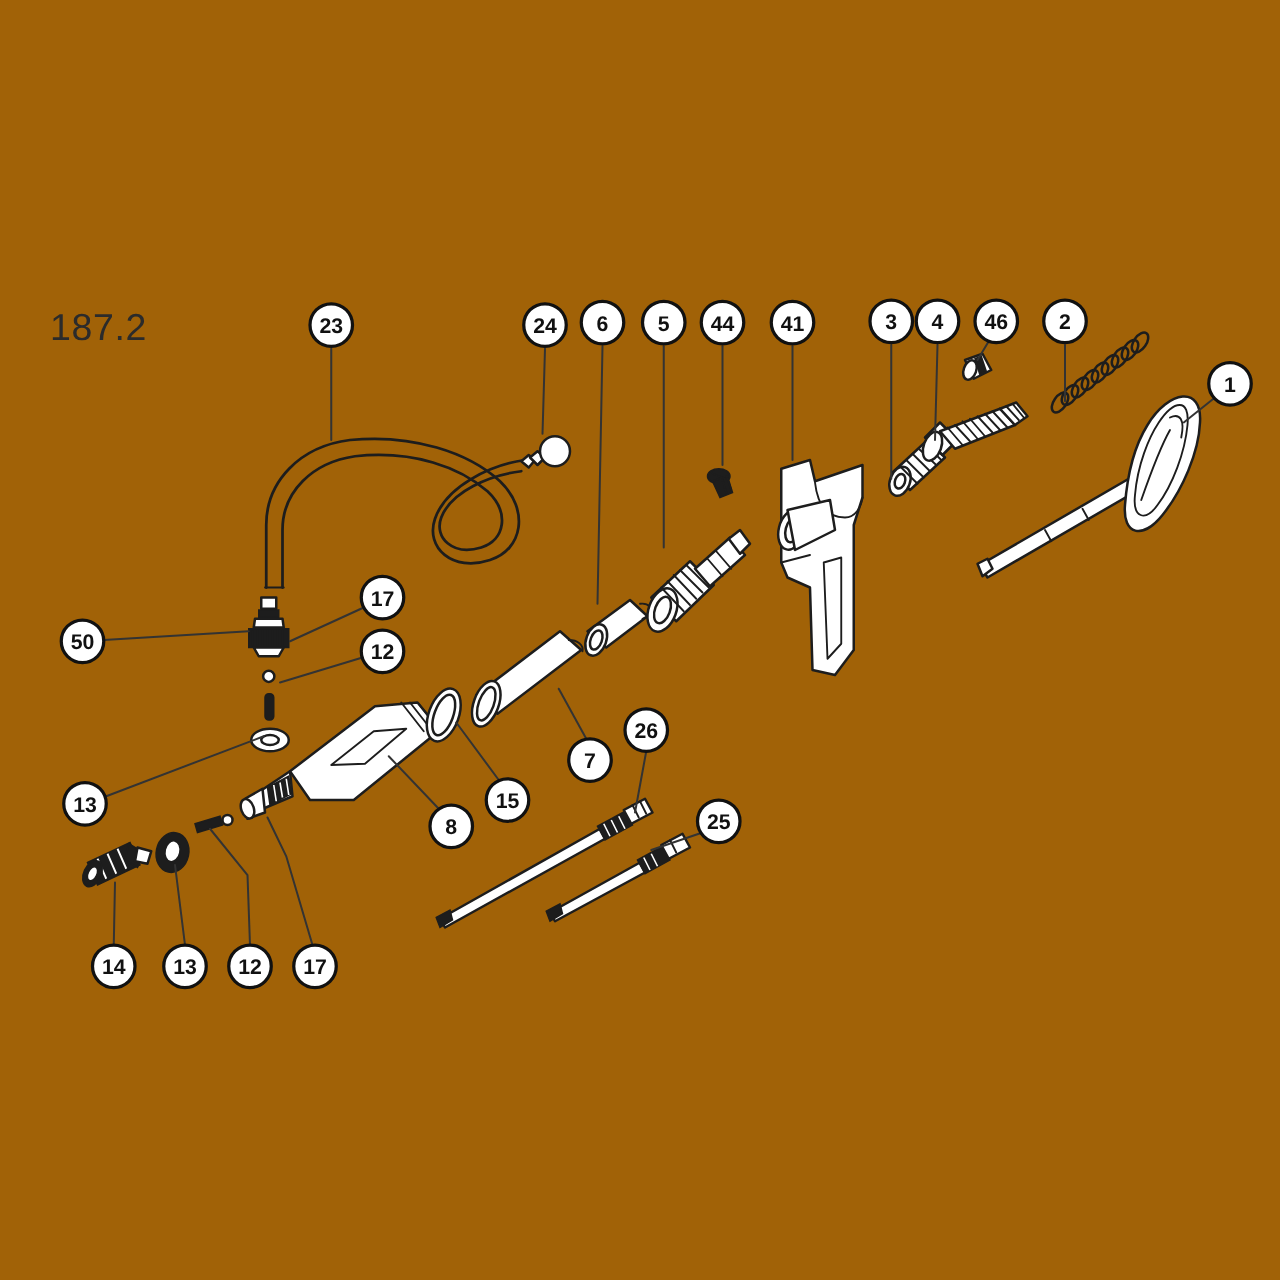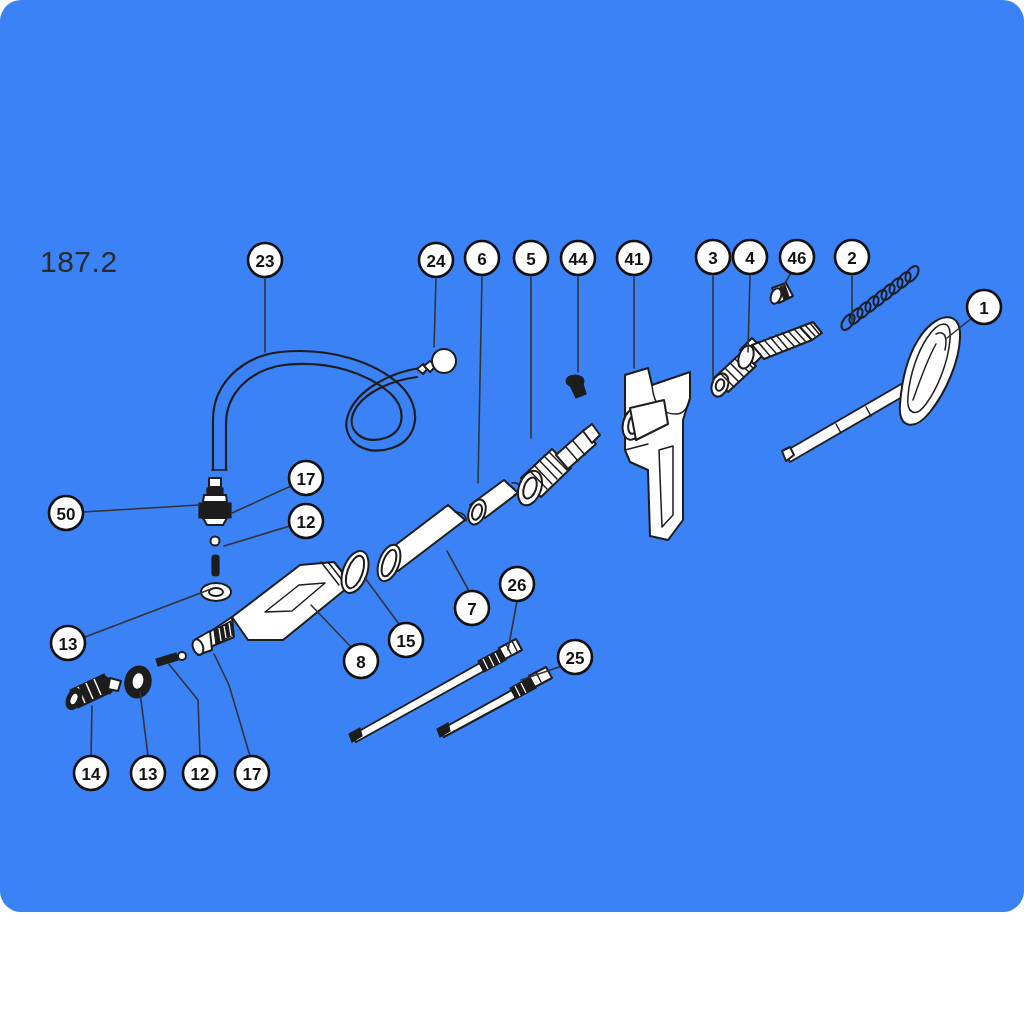--- a/index.html
+++ b/index.html
@@ -7,24 +7,23 @@
     margin: 0;
     padding: 0;
     background: #ffffff;
   }
   body {
     font-family: "Liberation Sans", sans-serif;
   }
   #page {
     position: relative;
     width: 1024px;
-    height: 912px;
-    background: #3b82f6;
+    height: 1024px;
+    background: #a16207;
     overflow: hidden;
-    border-radius: 21px;
   }
   #diagram-svg {
     position: absolute;
     left: 0;
     top: 0;
     width: 1024px;
     height: 1024px;
   }
   .plate-title {
     font-family: "Liberation Sans", sans-serif;

